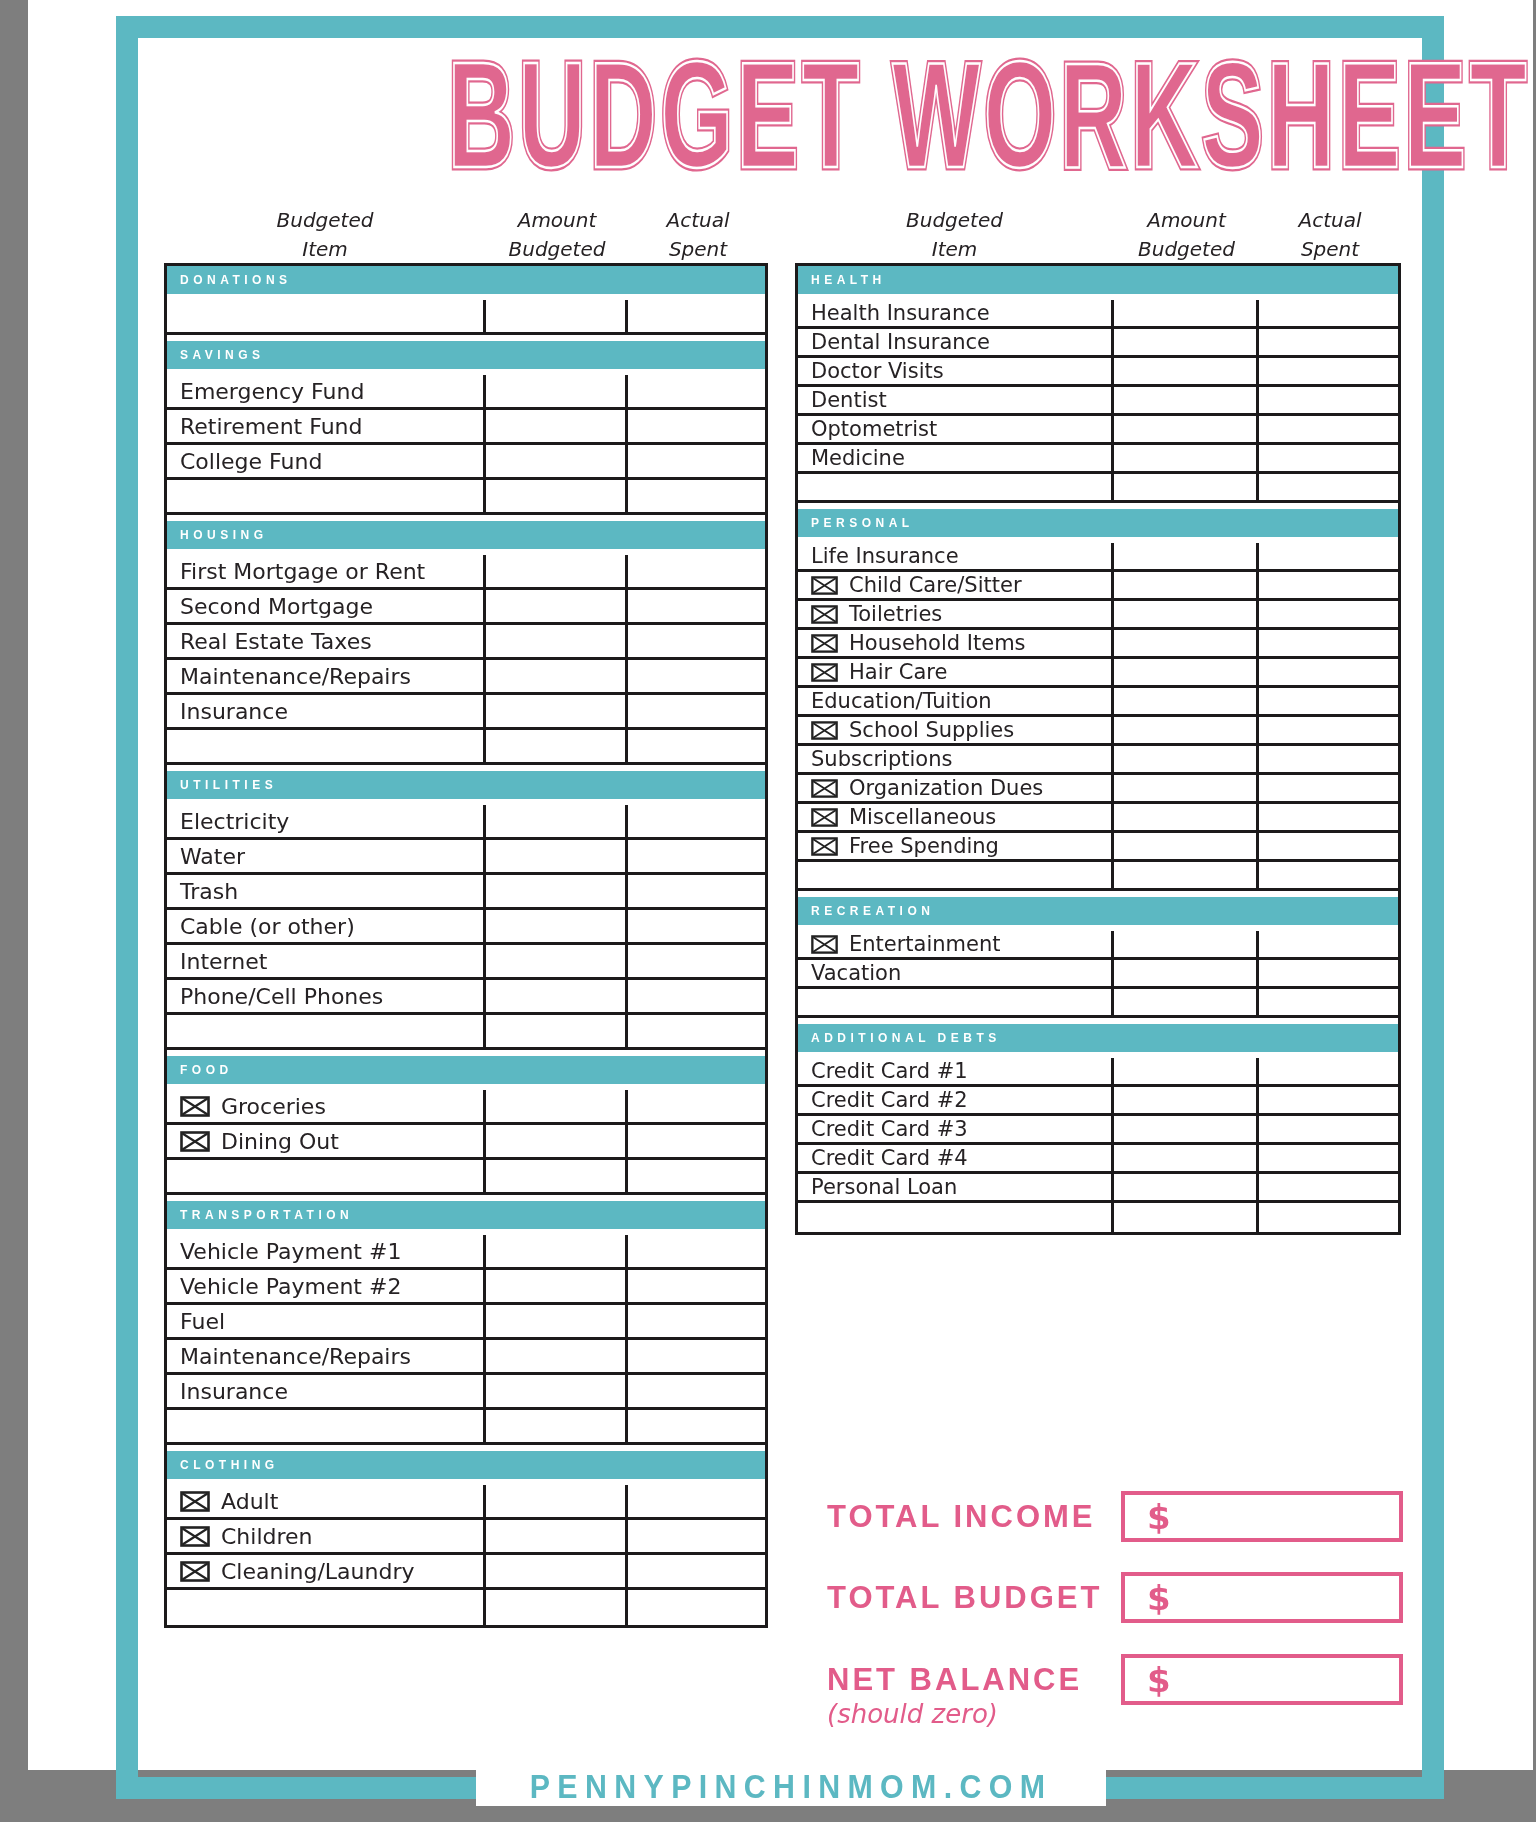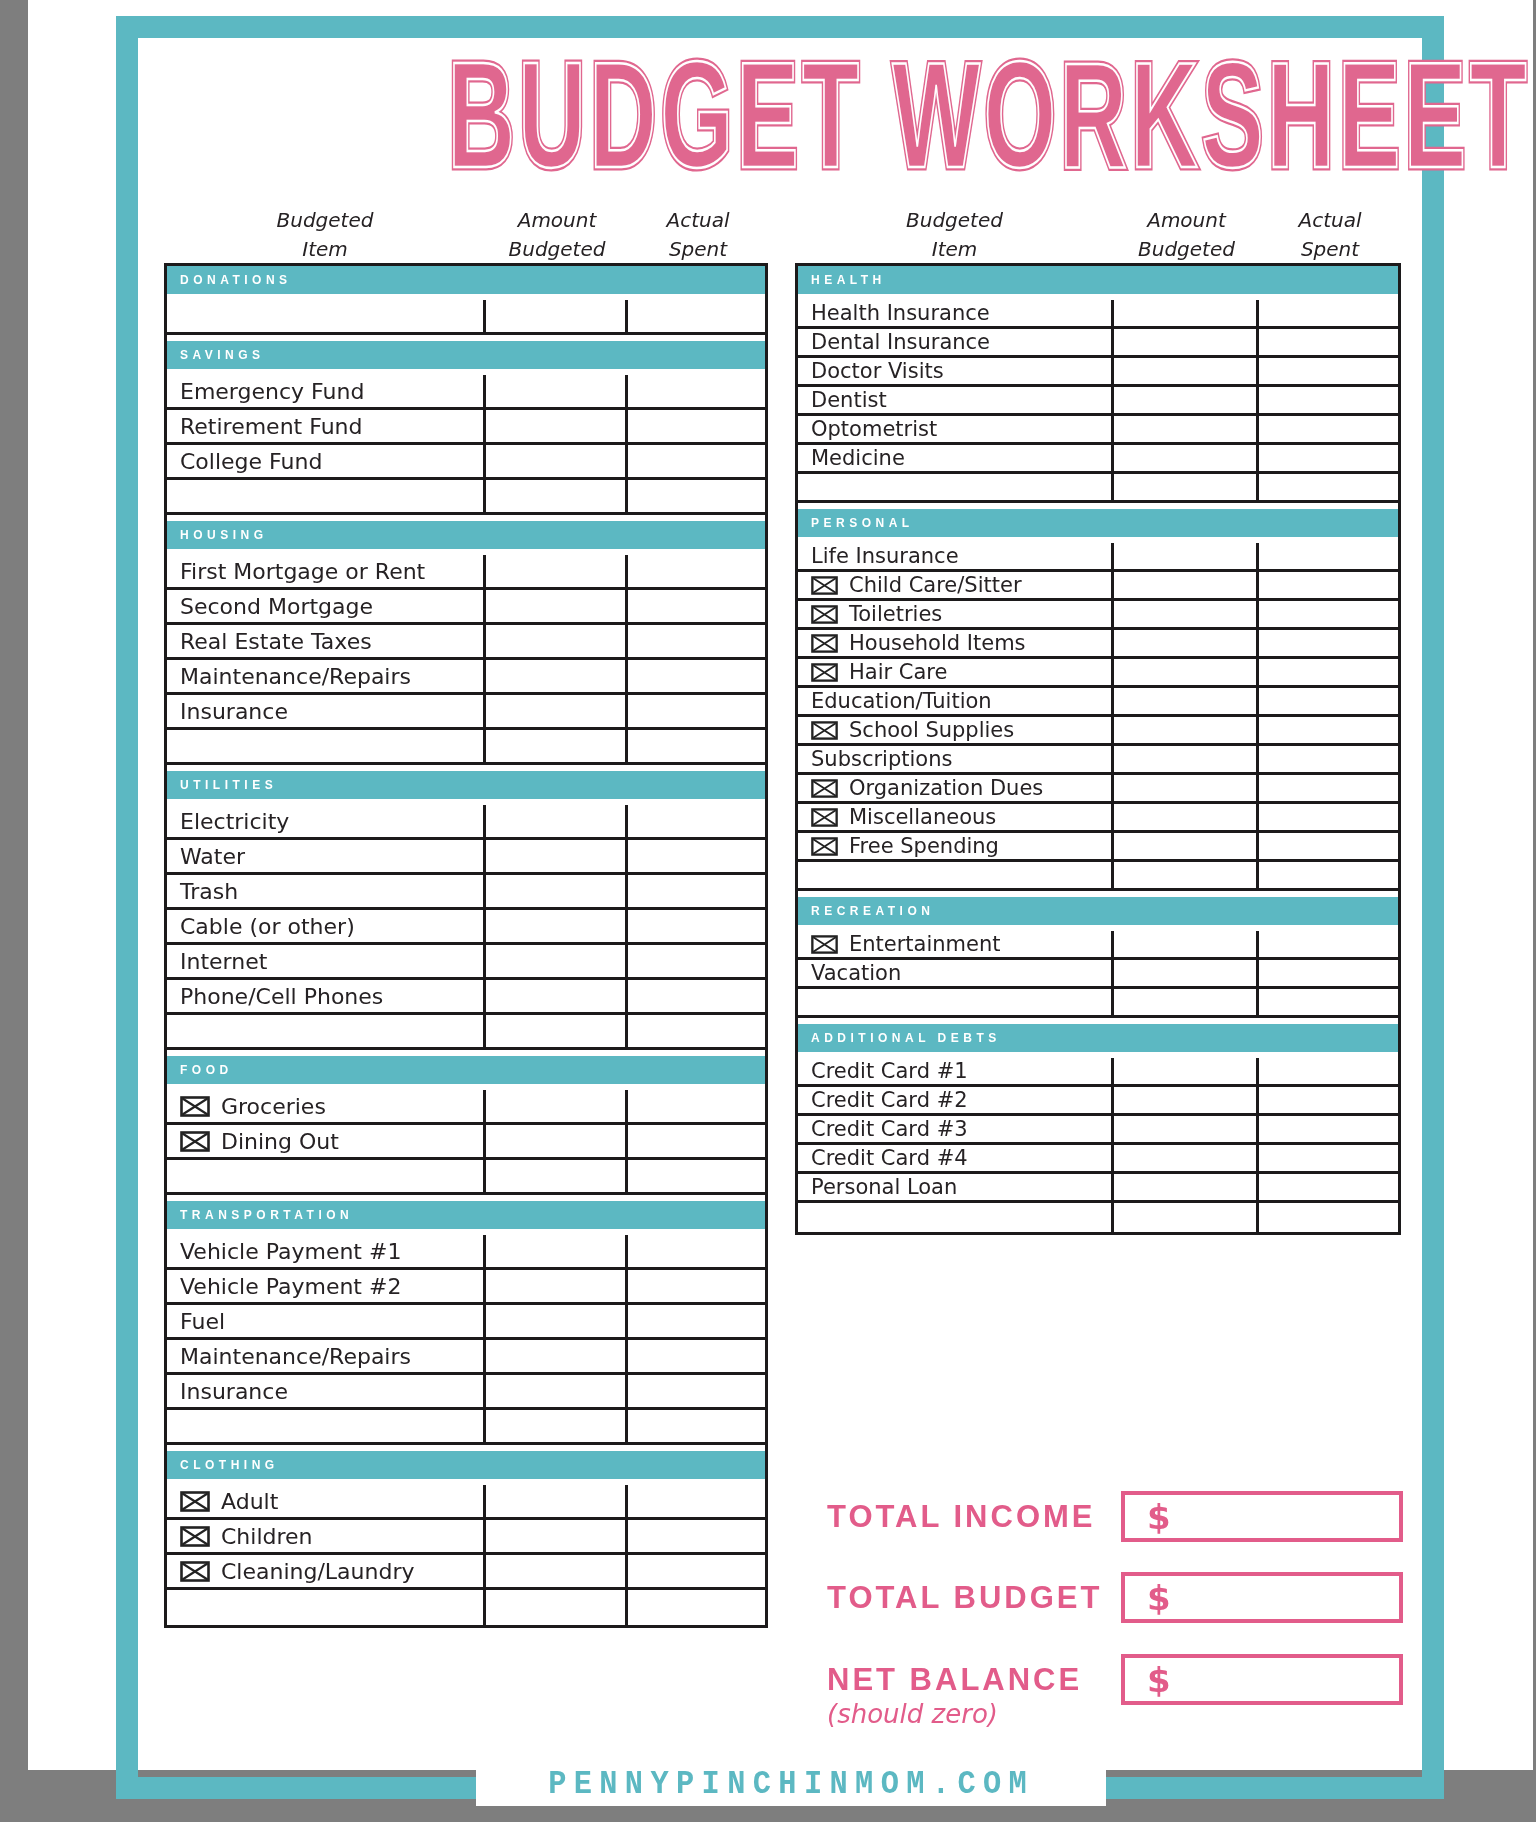--- a/index.html
+++ b/index.html
@@ -101,21 +101,21 @@
     border:4px solid var(--pink-accent);background:#fff;
     display:flex;align-items:center;
   }
   .dollar{
     color:var(--pink-accent);font-weight:700;font-size:34px;padding-left:22px;
     font-family:"DejaVu Sans",sans-serif;
   }
   
   .footer-box{
     position:absolute;left:448px;top:1766px;width:630px;height:40px;
-    background:var(--paper);display:flex;align-items:flex-start;justify-content:center;font-family:Liberation Mono, monospace;
+    background:var(--paper);display:flex;align-items:flex-end;justify-content:center;
   }
   .footer-text{
     color:var(--teal);font-weight:700;font-size:33px;letter-spacing:8px;
     white-space:nowrap;transform:scaleX(0.92);transform-origin:50% 50%;
   }
 </style>
 </head>
 <body>
 
 <div id="page">

